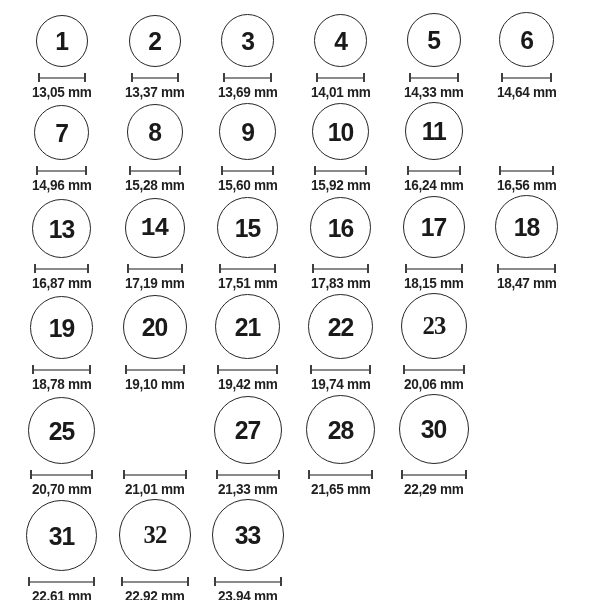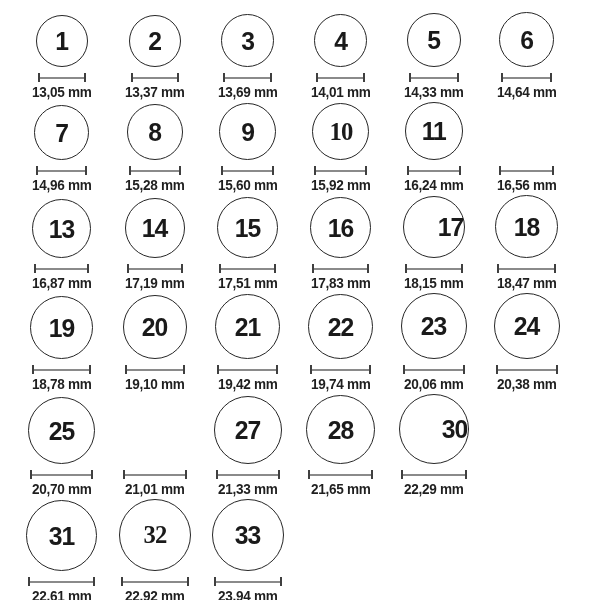--- a/index.html
+++ b/index.html
@@ -175,21 +175,21 @@
           <span class="ring-number">9</span>
         </div>
         <div class="dim-line" style="width: 53px;">
           <div class="dim-tick"></div>
           <div class="dim-bar"></div>
           <div class="dim-tick"></div>
         </div>
         <div class="dim-label">15,60 mm</div>
       </div>
       <div class="cell">
-        <div class="ring" style="width: 57px; height: 57px; font-family: Liberation Serif, serif;">
+        <div class="ring" style="width: 57px; height: 57px;">
           <span class="ring-number">10</span>
         </div>
         <div class="dim-line" style="width: 53px;">
           <div class="dim-tick"></div>
           <div class="dim-bar"></div>
           <div class="dim-tick"></div>
         </div>
         <div class="dim-label">15,92 mm</div>
       </div>
       <div class="cell">
@@ -218,21 +218,21 @@
           <span class="ring-number">13</span>
         </div>
         <div class="dim-line" style="width: 55px;">
           <div class="dim-tick"></div>
           <div class="dim-bar"></div>
           <div class="dim-tick"></div>
         </div>
         <div class="dim-label">16,87 mm</div>
       </div>
       <div class="cell">
-        <div class="ring" style="width: 60px; height: 60px;">
+        <div class="ring" style="width: 60px; height: 60px; font-family: Liberation Mono, monospace;">
           <span class="ring-number">14</span>
         </div>
         <div class="dim-line" style="width: 56px;">
           <div class="dim-tick"></div>
           <div class="dim-bar"></div>
           <div class="dim-tick"></div>
         </div>
         <div class="dim-label">17,19 mm</div>
       </div>
       <div class="cell">
@@ -251,21 +251,21 @@
           <span class="ring-number">16</span>
         </div>
         <div class="dim-line" style="width: 57px;">
           <div class="dim-tick"></div>
           <div class="dim-bar"></div>
           <div class="dim-tick"></div>
         </div>
         <div class="dim-label">17,83 mm</div>
       </div>
       <div class="cell">
-        <div class="ring" style="width: 62px; height: 62px; justify-content: flex-end;">
+        <div class="ring" style="width: 62px; height: 62px;">
           <span class="ring-number">17</span>
         </div>
         <div class="dim-line" style="width: 58px;">
           <div class="dim-tick"></div>
           <div class="dim-bar"></div>
           <div class="dim-tick"></div>
         </div>
         <div class="dim-label">18,15 mm</div>
       </div>
       <div class="cell">
@@ -319,40 +319,29 @@
           <span class="ring-number">22</span>
         </div>
         <div class="dim-line" style="width: 61px;">
           <div class="dim-tick"></div>
           <div class="dim-bar"></div>
           <div class="dim-tick"></div>
         </div>
         <div class="dim-label">19,74 mm</div>
       </div>
       <div class="cell">
-        <div class="ring" style="width: 66px; height: 66px;">
+        <div class="ring" style="width: 66px; height: 66px; font-family: Liberation Serif, serif;">
           <span class="ring-number">23</span>
         </div>
         <div class="dim-line" style="width: 62px;">
           <div class="dim-tick"></div>
           <div class="dim-bar"></div>
           <div class="dim-tick"></div>
         </div>
         <div class="dim-label">20,06 mm</div>
-      </div>
-      <div class="cell">
-        <div class="ring" style="width: 66px; height: 66px;">
-          <span class="ring-number">24</span>
-        </div>
-        <div class="dim-line" style="width: 62px;">
-          <div class="dim-tick"></div>
-          <div class="dim-bar"></div>
-          <div class="dim-tick"></div>
-        </div>
-        <div class="dim-label">20,38 mm</div>
       </div>
     </div>
     <div class="row">
       <div class="cell">
         <div class="ring" style="width: 67px; height: 67px;">
           <span class="ring-number">25</span>
         </div>
         <div class="dim-line" style="width: 63px;">
           <div class="dim-tick"></div>
           <div class="dim-bar"></div>
@@ -384,21 +373,21 @@
           <span class="ring-number">28</span>
         </div>
         <div class="dim-line" style="width: 65px;">
           <div class="dim-tick"></div>
           <div class="dim-bar"></div>
           <div class="dim-tick"></div>
         </div>
         <div class="dim-label">21,65 mm</div>
       </div>
       <div class="cell">
-        <div class="ring" style="width: 70px; height: 70px; justify-content: flex-end;">
+        <div class="ring" style="width: 70px; height: 70px;">
           <span class="ring-number">30</span>
         </div>
         <div class="dim-line" style="width: 66px;">
           <div class="dim-tick"></div>
           <div class="dim-bar"></div>
           <div class="dim-tick"></div>
         </div>
         <div class="dim-label">22,29 mm</div>
       </div>
     </div>

